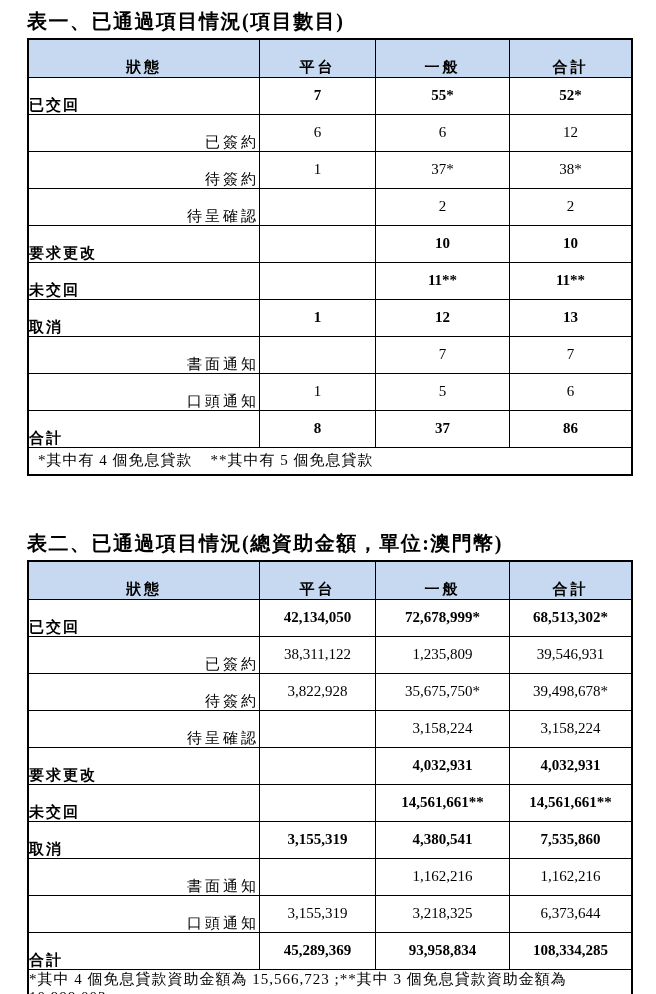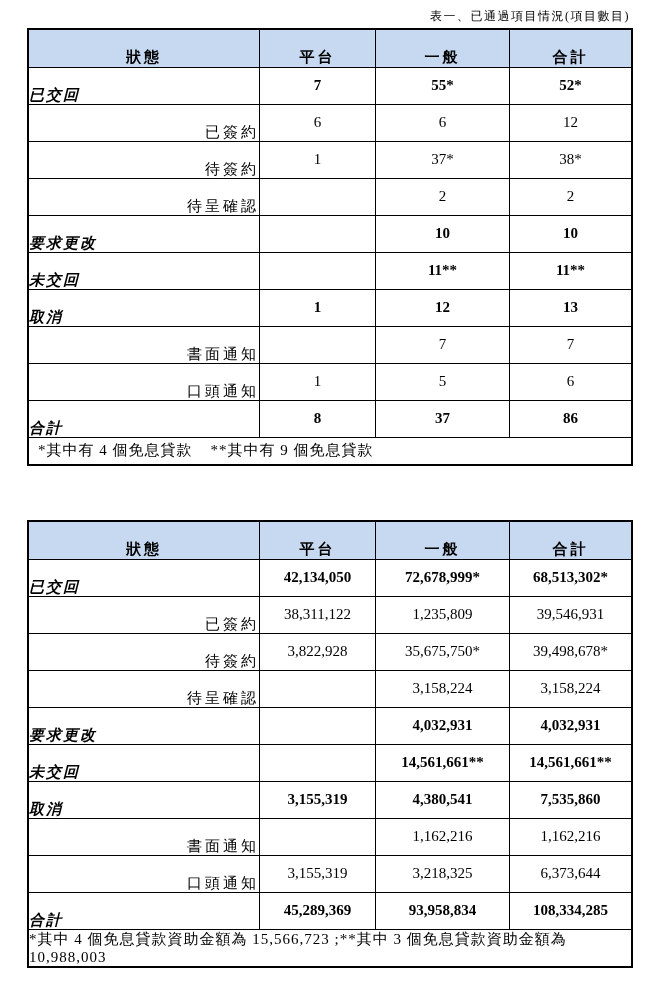--- a/index.html
+++ b/index.html
@@ -5,22 +5,22 @@
   html,body{margin:0;padding:0;background:#ffffff;}
   .page{
     width:656px;height:994px;box-sizing:border-box;
     padding:8px 0 0 27px;background:#ffffff;
     font-family:"Liberation Serif","DejaVu Serif",serif;color:#000;
     overflow:hidden;
   }
   .tbl-section{width:603px;}
   .tbl-section + .tbl-section{margin-top:54px;}
   .tbl-title{
-    margin:0 0 3px 0;text-align:right;
-    font-size:12px;font-weight:normal;letter-spacing:1.5px;
+    margin:0 0 3px 0;text-align:left;
+    font-size:20px;font-weight:bold;letter-spacing:1.5px;
   }
   table.data-table{
     width:603px;border-collapse:collapse;table-layout:fixed;
     border:2px solid #000;
   }
   table.data-table th,
   table.data-table td{
     border:1px solid #000;padding:0;font-size:15px;overflow:hidden;
   }
   th.c0,td.c0{width:230px;}
@@ -33,21 +33,21 @@
     letter-spacing:3px;padding-bottom:5px;
   }
   tbody tr{height:37px;}
   td.label{
     text-align:left;vertical-align:bottom;
     padding:0 3px 2px 3px;letter-spacing:2px;line-height:1.1;
   }
   td.label.sub{text-align:right;font-weight:normal;letter-spacing:3px;}
   td.val{text-align:center;vertical-align:middle;}
   tr.bold td{font-weight:bold;}
-  tr.bold td.label{font-weight:bold;font-style:italic;}
+  tr.bold td.label{font-weight:bold;}
   tfoot tr{height:28px;}
   td.footnote{
     text-align:left;vertical-align:middle;font-size:13px;
     padding:2px 3px;letter-spacing:1px;
   }
   .tbl--t1 .fn1{margin-right:18px;padding-left:9px;}
   .tbl--t2 .fn1{margin-right:0;}
 </style>
 </head>
 <body>
@@ -122,27 +122,28 @@
           </tr>
           <tr class="bold">
             <td class="c0 label">合計</td>
             <td class="c1 val">8</td>
             <td class="c2 val">37</td>
             <td class="c3 val">86</td>
           </tr>
         </tbody>
       <tfoot>
           <tr>
-            <td colspan="4" class="footnote"><span class="fn1">*其中有 4 個免息貸款</span><span class="fn2">**其中有 9 個免息貸款</span></td>
+            <td colspan="4" class="footnote"><span class="fn1">*其中有 4 個免息貸款</span><span class="fn2">**其中有 5 個免息貸款</span></td>
           </tr>
         </tfoot>
     </table>
   </section>
 
   <section class="tbl-section tbl--t2">
+    <h2 class="tbl-title">表二、已通過項目情況(總資助金額，單位:澳門幣)</h2>
     <table class="data-table">
       <thead>
           <tr>
             <th class="c0">狀態</th>
             <th class="c1">平台</th>
             <th class="c2">一般</th>
             <th class="c3">合計</th>
           </tr>
         </thead>
       <tbody>

